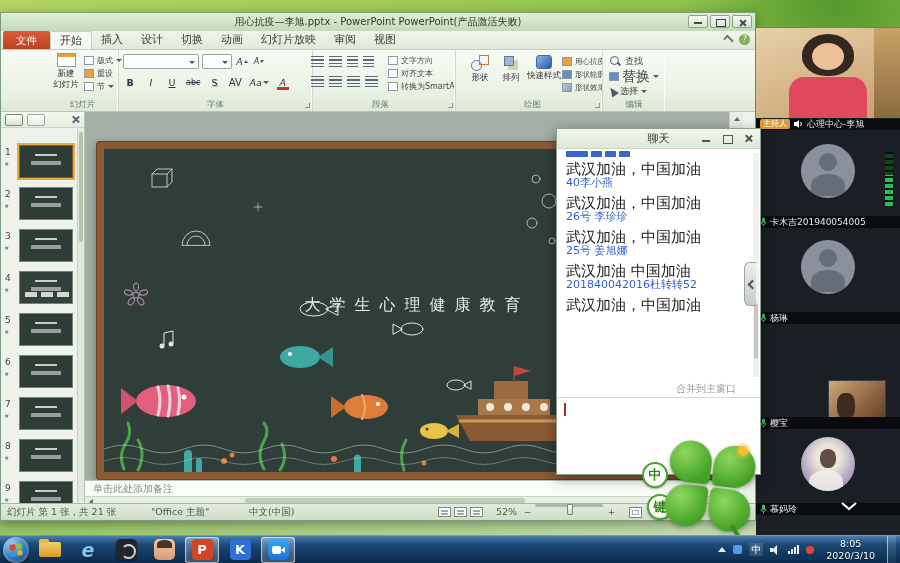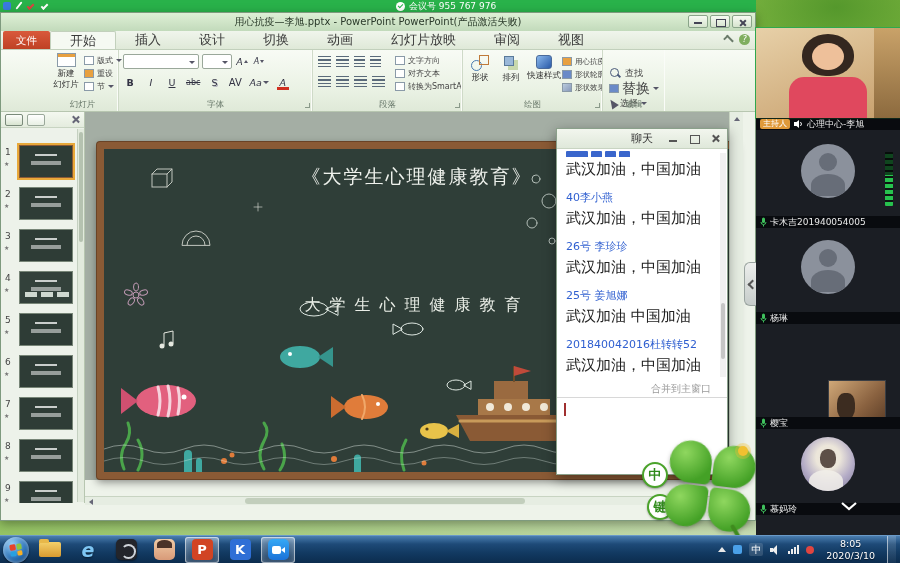--- a/index.html
+++ b/index.html
@@ -29,21 +29,21 @@
   .wc{position:absolute;right:3px;top:2px;display:flex;gap:2px}
   .wc b{width:20px;height:13px;border:1px solid #89a489;border-radius:2px;background:linear-gradient(#f6faf2,#d6e4ce);position:relative}
   .g-min::after{content:"";position:absolute;left:5px;bottom:3px;width:8px;height:2px;background:#445}
   .g-max::after{content:"";position:absolute;left:5px;top:3px;width:8px;height:6px;border:1.5px solid #445}
   .g-x::before,.g-x::after{content:"";position:absolute;left:9px;top:2.5px;width:1.8px;height:8px;background:#445}
   .g-x::before{transform:rotate(45deg)}.g-x::after{transform:rotate(-45deg)}
 
   .ppt-tabs{position:absolute;top:18px;left:0;width:100%;height:19px;
     background:linear-gradient(#f0f5ec,#dfe9d8);border-bottom:1px solid #c2d0bc;display:flex;align-items:flex-end;padding-left:2px}
   .file-tab{height:18px;padding:0 13px;background:linear-gradient(#d9593c,#bf4124);color:#fff;font-size:10.5px;line-height:18px;border-radius:2px 2px 0 0}
-  .rtab{height:18px;padding:0 19px;font-size:13px;line-height:18px;color:#3a3a3a}
+  .rtab{height:18px;padding:0 9px;font-size:11px;line-height:18px;color:#3a3a3a}
   .rtab.active{background:#f5f9f2;border:1px solid #c2d0bc;border-bottom:none;border-radius:2px 2px 0 0}
   .tab-right{position:absolute;right:5px;top:3px;display:flex;gap:6px;align-items:center}
   .min-rib{width:9px;height:6px;border-left:2px solid #6a7a6a;border-top:2px solid #6a7a6a;transform:rotate(45deg)}
   .help{width:11px;height:11px;border-radius:50%;background:#7fae5f;color:#fff;font-size:8px;text-align:center;line-height:11px}
   .help::after{content:"?"}
 
   .ribbon{position:absolute;top:37px;left:0;width:100%;height:62px;
     background:linear-gradient(#f8fbf5,#eaf2e4 65%,#dfe9d8);border-bottom:1px solid #b7c6b0}
   .grp{position:absolute;top:0;bottom:0;border-right:1px solid #cfdac8;box-shadow:inset -1px 0 0 #fafcf8}
   .grp-l{position:absolute;bottom:0;left:0;right:0;height:13px;font-size:8.5px;color:#68786a;text-align:center;line-height:13px;white-space:nowrap;overflow:hidden}
@@ -126,37 +126,37 @@
   .sbar span{position:absolute;top:0;line-height:16px;white-space:nowrap}
   .sv{position:absolute;top:3px;width:13px;height:10px;border:1px solid #7a8a7a;background:#fff}
   .sv i{position:absolute;left:2px;top:2px;right:2px;height:1.5px;background:#9ab;box-shadow:0 3px 0 #9ab}
   .zoom-track{position:absolute;top:7px;width:68px;height:3px;background:#aab8a4;border-radius:2px}
   .zoom-thumb{position:absolute;top:-4px;width:6px;height:11px;background:linear-gradient(#fdfdfd,#cfd8ca);border:1px solid #7a8a7a;border-radius:1px}
   .zpm{position:absolute;top:4px;width:9px;height:9px;color:#4a5a4c;font-size:9px;line-height:9px;text-align:center}
   .fit{position:absolute;top:3px;width:13px;height:11px;border:1px solid #7a8a7a;background:#fff}
   .fit::after{content:"";position:absolute;left:2px;top:2px;right:2px;bottom:2px;border:1px solid #9ab}
 
   
-  #chat{position:absolute;left:556px;top:128px;width:172px;height:347px;background:#fff;border:1px solid #8aa08a;box-shadow:0 4px 12px rgba(0,0,0,.4);z-index:20}
+  #chat{position:absolute;left:556px;top:128px;width:205px;height:347px;background:#fff;border:1px solid #8aa08a;box-shadow:0 4px 12px rgba(0,0,0,.4);z-index:20}
   .chat-title{height:20px;background:linear-gradient(#f2f6ee,#dfe8da);border-bottom:1px solid #c8d4c2;position:relative;text-align:center;font-size:11px;line-height:20px;color:#333}
   .cwc{position:absolute;right:6px;top:4px;display:flex;gap:10px}
   .cwc i{position:relative;width:11px;height:11px;display:block}
   .c-min::after{content:"";position:absolute;left:1px;bottom:2px;width:8px;height:2px;background:#555}
   .c-max::after{content:"";position:absolute;left:1px;top:2px;width:8px;height:7px;border:1.5px solid #555}
   .c-x::before,.c-x::after{content:"";position:absolute;left:5px;top:1px;width:1.6px;height:9px;background:#555}
   .c-x::before{transform:rotate(45deg)}.c-x::after{transform:rotate(-45deg)}
   .msgs{position:absolute;top:20px;left:0;right:8px;height:232px;overflow:hidden;padding:2px 0 0 9px}
   .clip-line{height:6px;overflow:hidden;display:flex;gap:3px}
   .clip-line b{width:11px;height:10px;background:#3a66cc;border-radius:1px;flex:none}
   .clip-line b.w{width:22px}
-  .m-name{color:#2f5fd0;font-size:11px;line-height:13px;margin-top:15px;white-space:nowrap}
+  .m-name{color:#2f5fd0;font-size:11px;line-height:13px;white-space:nowrap}
   .m-text{color:#222;font-size:15px;line-height:13px;margin-top:8px;white-space:nowrap}
   .c-sb{position:absolute;right:1px;top:24px;width:6px;height:224px;background:#f1f1f1}
   .c-sb::after{content:"";position:absolute;left:1px;right:1px;top:150px;height:56px;background:#c6c6c6;border-radius:3px}
-  .merge{position:absolute;top:253px;right:16px;font-size:10px;color:#9a9a9a}
+  .merge{position:absolute;top:253px;right:24px;font-size:10px;color:#9a9a9a}
   .c-div{position:absolute;top:268px;left:0;right:0;border-top:1px solid #d8d8d8}
   .c-input{position:absolute;top:269px;left:0;right:0;bottom:0;background:#fff}
   .caret{position:absolute;left:7px;top:5px;width:1.5px;height:13px;background:#a03030}
 
   
   #handle{position:absolute;left:744px;top:262px;width:12px;height:44px;background:linear-gradient(#eceeec,#c6ccca);border:1px solid #9aa4a0;border-right:none;border-radius:6px 0 0 6px;z-index:30}
   #handle::after{content:"";position:absolute;left:4px;top:18px;width:5px;height:5px;border-left:2px solid #555;border-bottom:2px solid #555;transform:rotate(45deg)}
 
   
   #panel{position:absolute;left:756px;top:28px;width:144px;height:507px;background:#101318;z-index:15}
@@ -226,34 +226,20 @@
   .t-red{width:8px;height:8px;border-radius:50%;background:#e04540}
   .clock{color:#fff;text-align:center;font-size:9.5px;line-height:1.25;margin:0 5px;text-shadow:0 1px 1px rgba(0,0,0,.6);white-space:nowrap}
   .sd{width:9px;height:28px;border-left:1px solid rgba(255,255,255,.55);background:linear-gradient(rgba(255,255,255,.16),rgba(255,255,255,.04));flex:none}
 </style>
 </head>
 <body>
 
 <div id="screen">
   <div id="wp-leaf"></div>
 
-  <div id="mbar">
-    <div class="mb-ics">
-      <i class="mb-sq"></i>
-      <i class="mb-pen"></i>
-      <i class="chk"></i>
-      <i class="chk g"></i>
-    </div>
-    <div class="mb-label">
-      <span class="mb-chk">
-          <i></i>
-        </span>
-      <span>会议号 955 767 976</span>
-    </div>
-  </div>
 
   <div id="ppt">
     <div class="ppt-title">用心抗疫—李旭.pptx - PowerPoint PowerPoint(产品激活失败)</div>
     <div class="wc">
       <b class="g-min"></b>
       <b class="g-max"></b>
       <b class="g-x"></b>
     </div>
 
     <div class="ppt-tabs">
@@ -325,21 +311,21 @@
               <em class="caret-d"></em>
             </span>
           <span class="fico f-colA">
               <i>A</i>
             </span>
         </div>
         <div class="grp-l"><span>字体</span></div>
         <i class="dlg"></i>
       </div>
 
-      <div class="grp" style="left:312px;width:150px">
+      <div class="grp" style="left:305px;width:150px">
         <div style="position:absolute;left:5px;top:6px;display:flex;gap:5px">
           <span class="li"></span>
           <span class="li"></span>
           <span class="li sh"></span>
           <span class="li sh"></span>
         </div>
         <div style="position:absolute;left:5px;top:26px;display:flex;gap:5px">
           <span class="li"></span>
           <span class="li"></span>
           <span class="li"></span>
@@ -388,21 +374,21 @@
           <div class="mrow" style="font-size:7.5px">
               <span class="msq fx"></span>
               <span>形状效果</span>
             </div>
         </div>
         <div class="grp-l"><span>绘图</span></div>
         <i class="dlg"></i>
       </div>
 
       <div class="grp" style="left:602px;width:62px;border-right:none">
-        <div style="position:absolute;left:6px;top:16px">
+        <div style="position:absolute;left:6px;top:4px">
           <div class="mrow" style="font-size:9px;height:15px">
               <span class="ico-find"></span>
               <span>查找</span>
             </div>
           <div class="mrow" style="font-size:14px;height:15px">
               <span class="msq pen"></span>
               <span>替换</span>
               <span class="caret-d"></span>
             </div>
           <div class="mrow" style="font-size:9px;height:15px">
@@ -573,30 +559,51 @@
               <g fill="#e07c3a" stroke="none">
                   <circle cx="120" cy="312" r="3"></circle>
                   <circle cx="128" cy="306" r="2.5"></circle>
                   <circle cx="230" cy="310" r="3"></circle>
                   <circle cx="320" cy="314" r="2.5"></circle>
                 </g>
               <path d="M0 300 q20 -8 40 0 t40 0 t40 0 t40 0 t40 0 t40 0 t40 0 t40 0 t40 0 t40 0 t40 0 t40 0 t40 0 t40 0 t40 0 t40 0" stroke="rgba(230,240,235,.45)"></path>
               <path d="M0 312 q20 -7 40 0 t40 0 t40 0 t40 0 t40 0 t40 0 t40 0 t40 0 t40 0 t40 0 t40 0 t40 0 t40 0 t40 0 t40 0 t40 0" stroke="rgba(230,240,235,.35)"></path>
             </g>
           </svg>
-          <div class="s-head">《大学生心理健康教育》</div>
           <div class="s-sub">大学生心理健康教育</div>
         </div>
         <div class="vsb"></div>
       </div>
 
+      <div class="notes">单击此处添加备注</div>
       <div class="hsb">
           <span class="tmb"></span>
         </div>
 
+      <div class="sbar">
+        <span style="left:6px">幻灯片 第 1 张，共 21 张</span>
+        <span style="left:150px">"Office 主题"</span>
+        <span style="left:248px">中文(中国)</span>
+        <i class="sv" style="left:437px">
+            <i></i>
+          </i>
+        <i class="sv" style="left:453px">
+            <i></i>
+          </i>
+        <i class="sv" style="left:469px">
+            <i></i>
+          </i>
+        <span style="left:495px">52%</span>
+        <i class="zpm" style="left:522px">−</i>
+        <span class="zoom-track" style="left:534px">
+            <span class="zoom-thumb" style="left:32px"></span>
+          </span>
+        <i class="zpm" style="left:606px">+</i>
+        <i class="fit" style="left:628px"></i>
+      </div>
     </div>
   </div>
 
   <div id="chat">
     <div class="chat-title">聊天</div>
     <div class="cwc">
       <i class="c-min"></i>
       <i class="c-max"></i>
       <i class="c-x"></i>
     </div>

